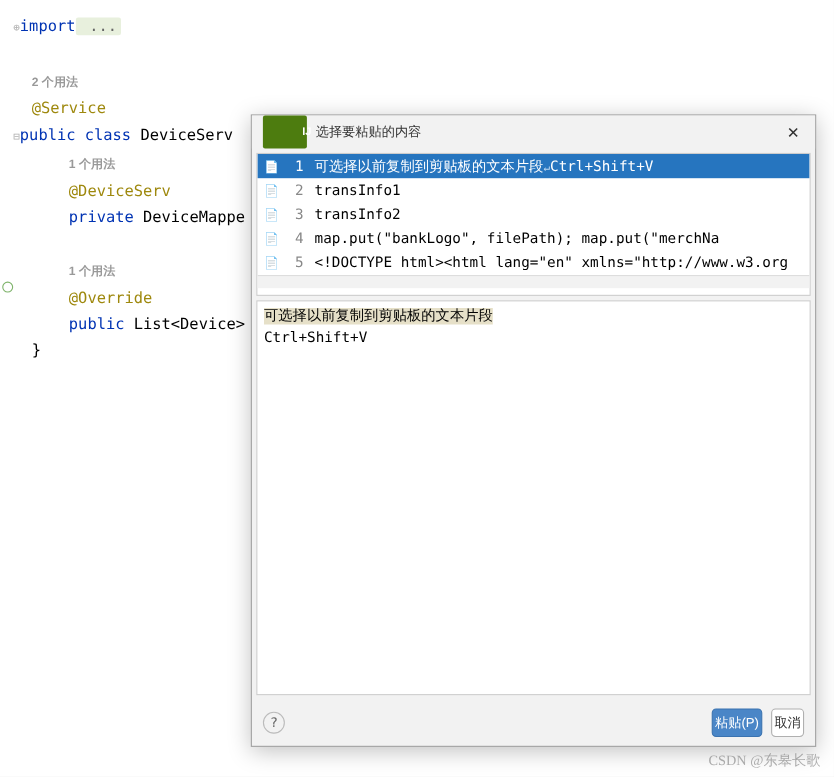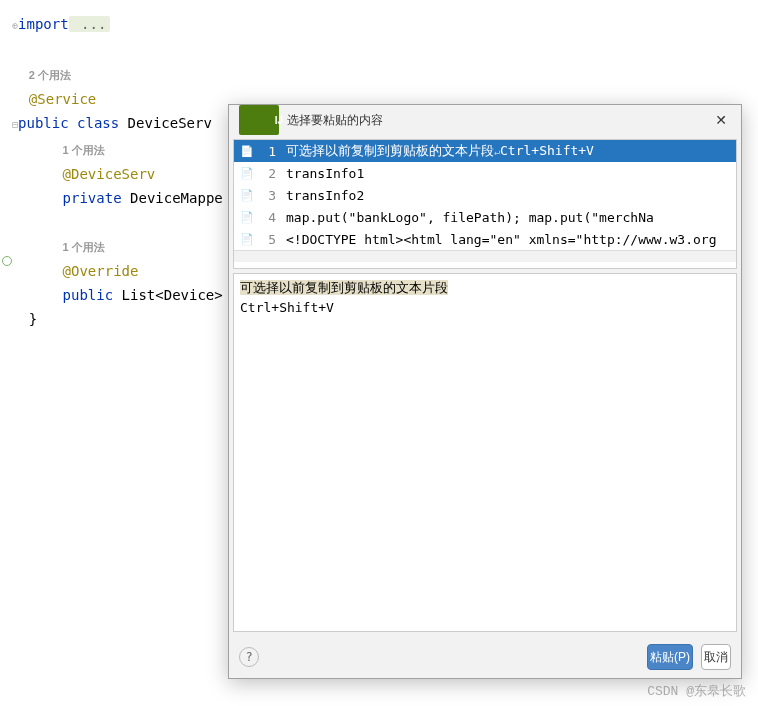--- a/index.html
+++ b/index.html
@@ -173,21 +173,21 @@
   background: #4a86c7;
   border-color: #3b73b0;
   color: #fff;
 }
 .watermark {
   position: absolute;
   right: 12px;
   bottom: 6px;
   color: rgba(120,120,120,0.6);
   font-size: 13px;
-  font-family: Liberation Mono, monospace;
+  font-family: Liberation Serif, serif;
   margin-top: 44px;
 }
 .marker-col {
   position: absolute;
   left: 0; top: 256px;
   width: 14px;
   display: flex;
   flex-direction: column;
 }
 .ov-marker {

